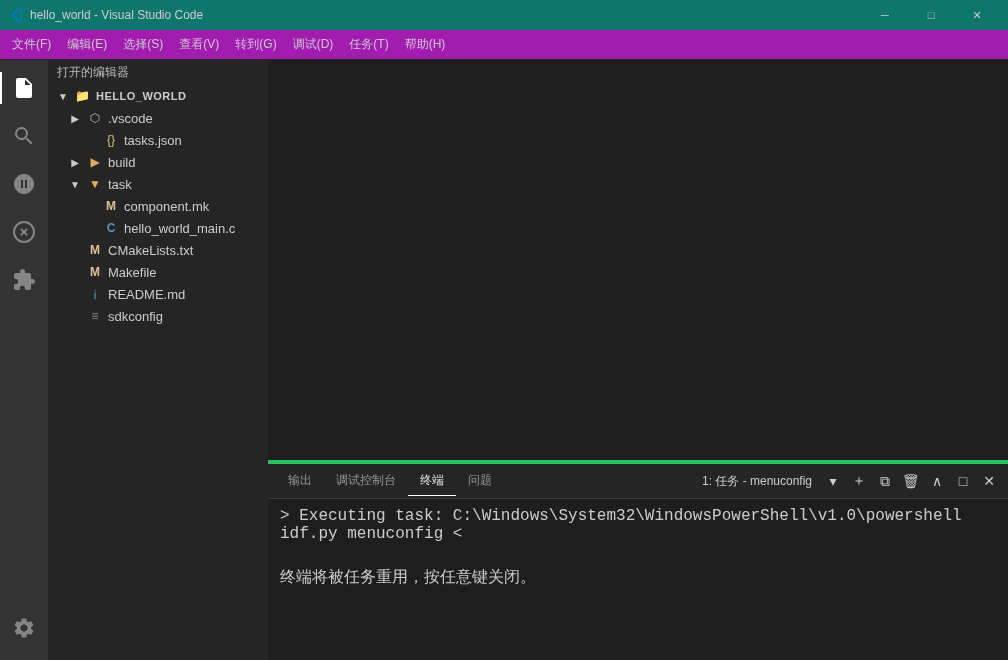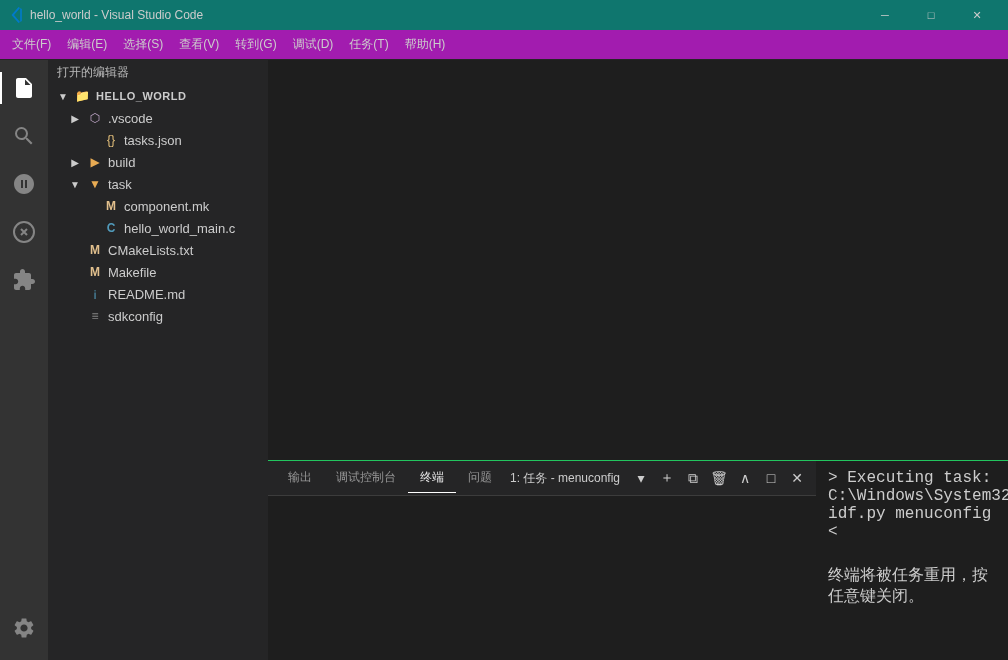--- a/index.html
+++ b/index.html
@@ -159,22 +159,22 @@
     #editor-content {
       flex: 1;
       background: #1e1e1e;
     }
 
     
     #panel {
       height: 200px;
       background: #1e1e1e;
       display: flex;
-      flex-direction: row;
-      border-top: 1px solid #22c55e;
+      flex-direction: column;
+      border-top: 4px solid #22c55e;
       flex-shrink: 0;
     }
     #panel-tabs {
       height: 35px;
       background: #252526;
       display: flex;
       align-items: center;
       padding: 0 8px;
       border-bottom: 1px solid #3c3c3c;
       flex-shrink: 0;

